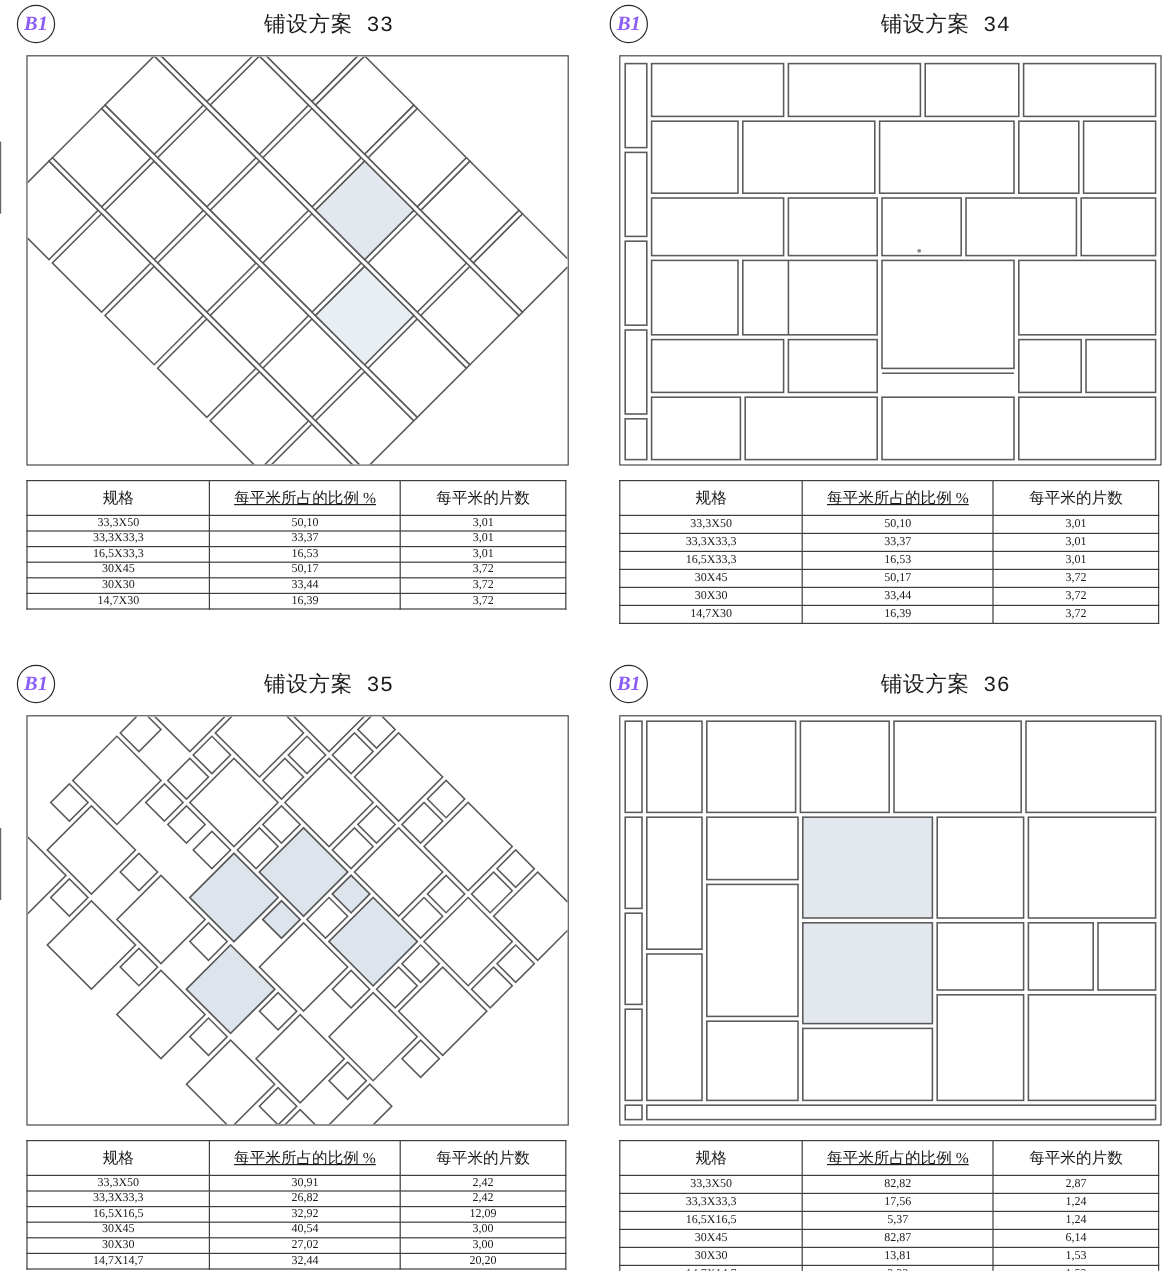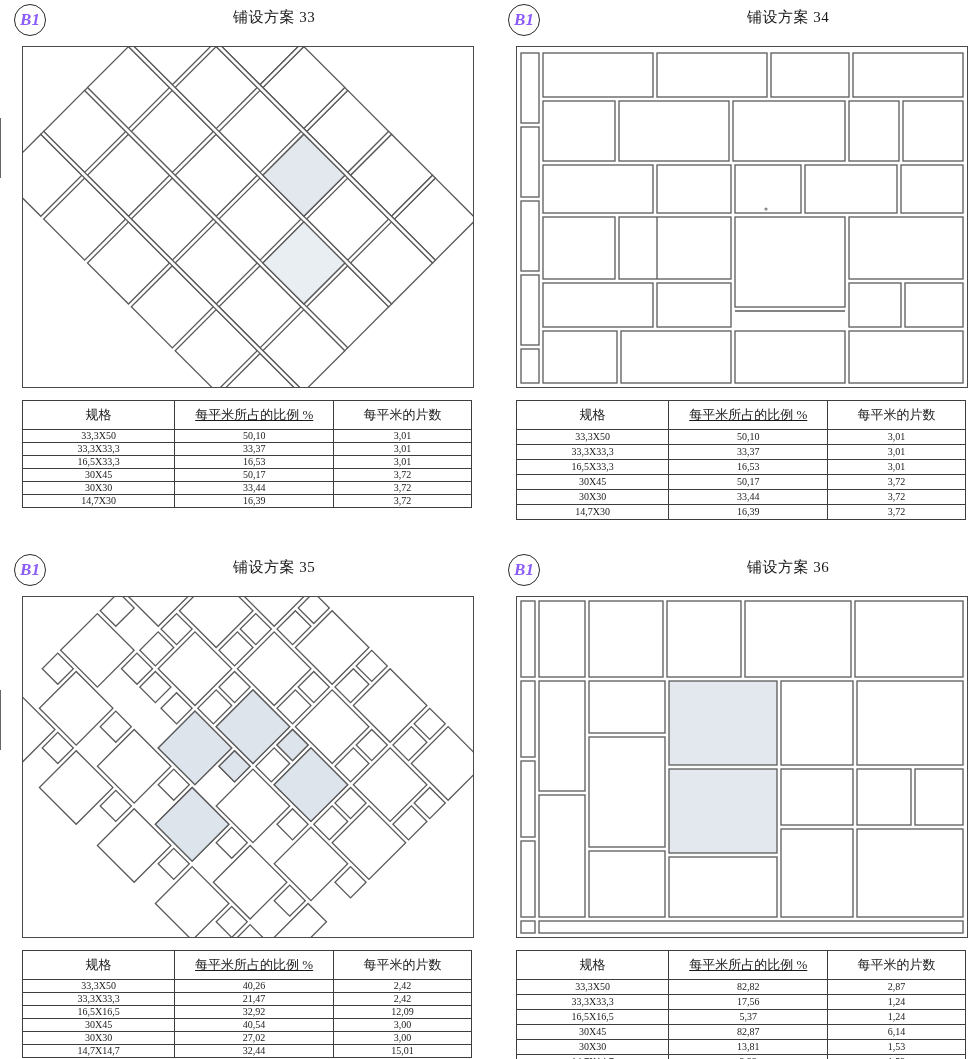--- a/index.html
+++ b/index.html
@@ -45,23 +45,24 @@
     text-align: center;
     color: #8b5cf6;
     background: #fff;
   }
   .panel-title {
     position: absolute;
     left: 60px;
     top: 4px;
     width: 400px;
     text-align: center;
-    font-size: 15px;
+    font-size: 18px;
     letter-spacing: 0.5px;
     color: #1a1a1a;
+    font-family: Liberation Mono, monospace;
   }
   .panel-title.shift-r { left: 80px; }
 
   .diagram {
     position: absolute;
     left: 8px;
     top: 42px;
     width: 450px;
     height: 340px;
     border: 1.4px solid #4a4a4a;
@@ -440,47 +441,47 @@
       <thead>
         <tr>
           <th class="col1">规格</th>
           <th class="col2">每平米所占的比例 %</th>
           <th class="col3">每平米的片数</th>
         </tr>
       </thead>
       <tbody>
         <tr>
           <td>33,3X50</td>
-          <td>40,26</td>
+          <td>30,91</td>
           <td>2,42</td>
         </tr>
         <tr>
           <td>33,3X33,3</td>
-          <td>21,47</td>
+          <td>26,82</td>
           <td>2,42</td>
         </tr>
         <tr>
           <td>16,5X16,5</td>
           <td>32,92</td>
           <td>12,09</td>
         </tr>
         <tr>
           <td>30X45</td>
           <td>40,54</td>
           <td>3,00</td>
         </tr>
         <tr>
           <td>30X30</td>
           <td>27,02</td>
           <td>3,00</td>
         </tr>
         <tr>
           <td>14,7X14,7</td>
           <td>32,44</td>
-          <td>15,01</td>
+          <td>20,20</td>
         </tr>
       </tbody>
     </table>
   </div>
 
   <div class="panel panel-br">
     <div class="badge">B1</div>
     <div class="panel-title shift-r">铺设方案 36</div>
 
     <div class="diagram">

